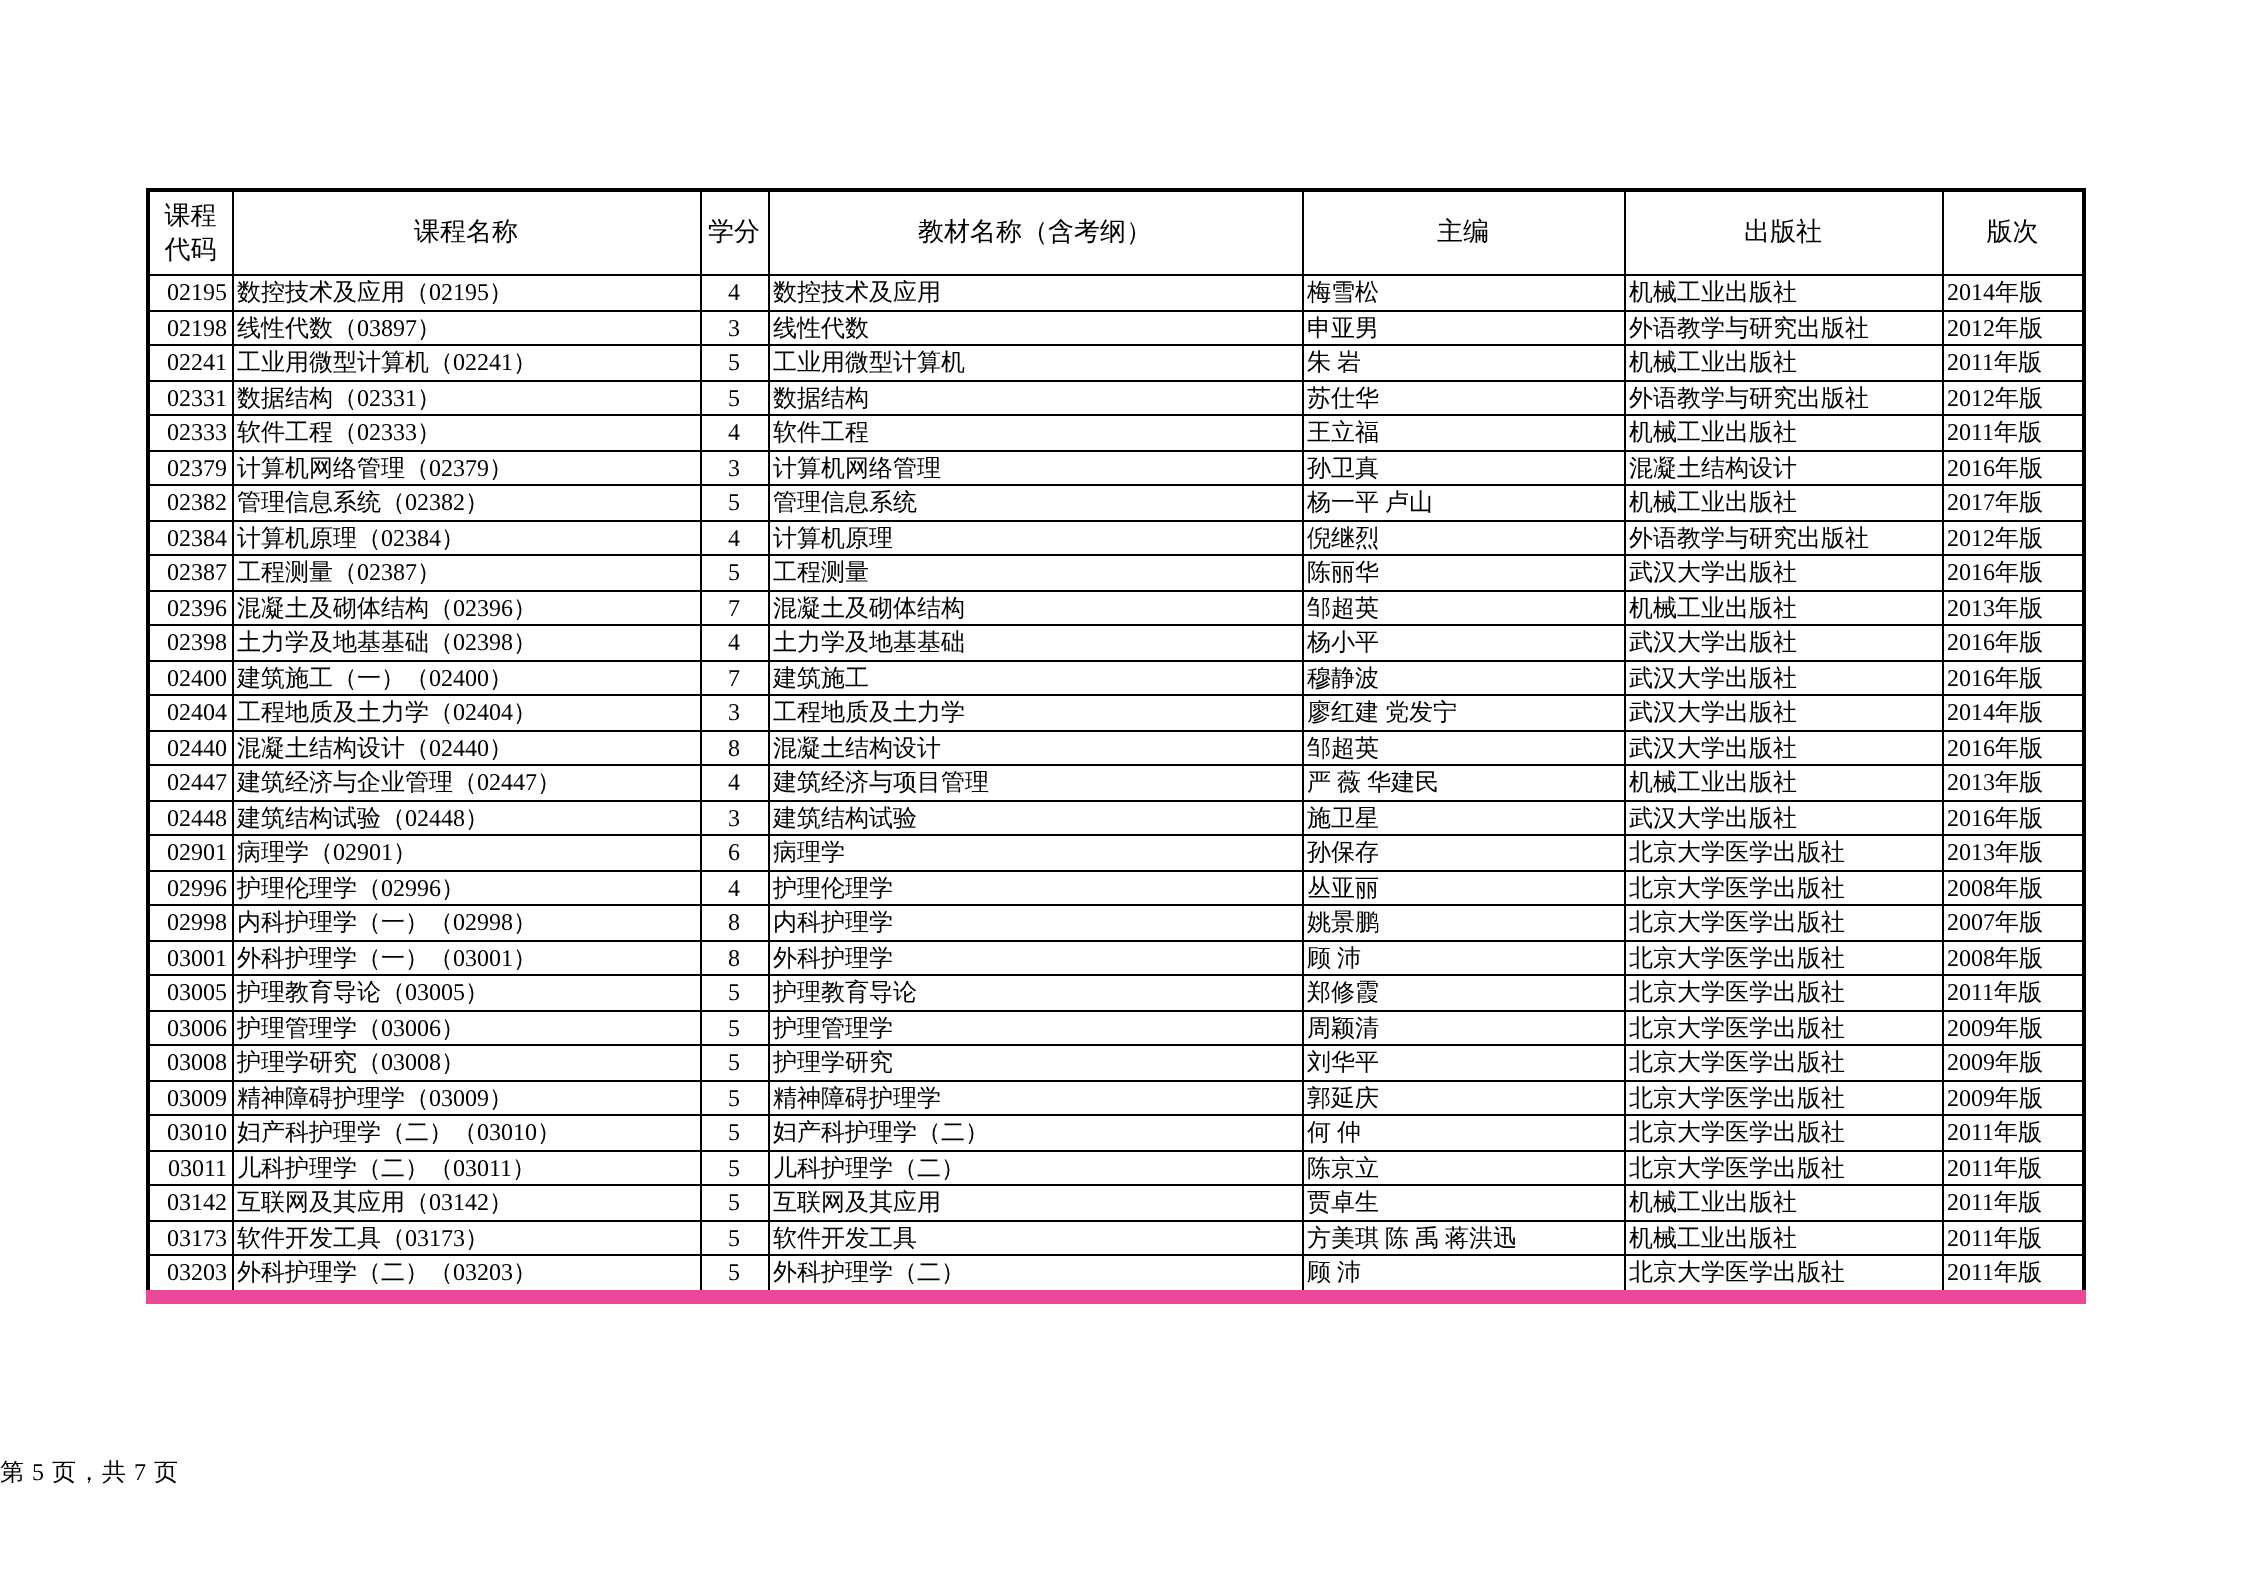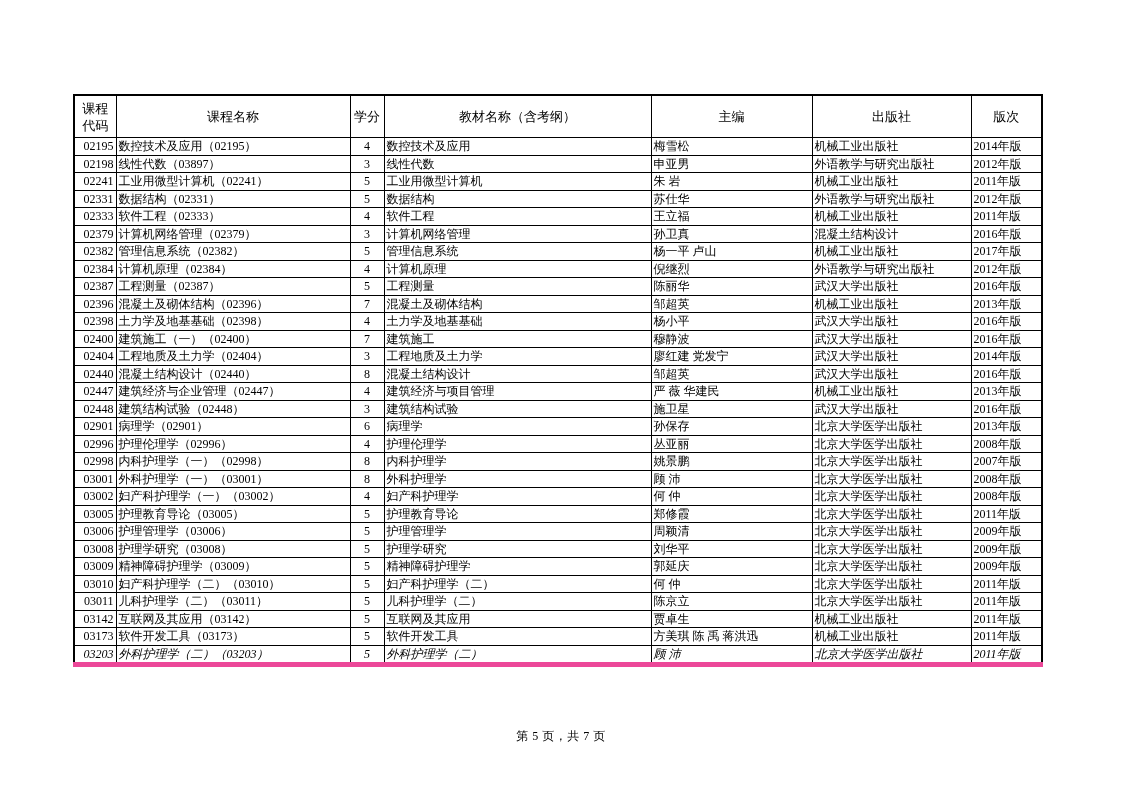--- a/index.html
+++ b/index.html
@@ -21,29 +21,29 @@
     border-top: 2px solid #000;
   }
   table.book-table th {
     height: 41px; font-family: "DejaVu Sans", "Liberation Sans", sans-serif;
     font-weight: normal; font-size: 13px; text-align: center; vertical-align: middle;
   }
   table.book-table th.code-h { line-height: 17px; }
   table.book-table td {
     height: 16.5px; font-size: 12px; vertical-align: middle;
   }
-  table.book-table tbody tr:last-child td { border-bottom: 5px solid #ec4899; font-style: italic; }
+  table.book-table tbody tr:last-child td { border-bottom: 7px solid #ec4899; }
   table.book-table th:first-child, table.book-table td:first-child { border-left: 2px solid #000; }
   table.book-table th:last-child, table.book-table td:last-child { border-right: 2px solid #000; }
   td.c-code { text-align: right; padding: 0 1px; }
   td.c-credit { text-align: center; }
   td.c-left { text-align: left; }
   .footer {
     position: absolute; left: 0; width: 1122px; top: 728px;
-    text-align: center; font-size: 12px; letter-spacing: 0.5px;
+    font-size: 12px; letter-spacing: 0.5px;
   }
 </style>
 </head>
 <body>
 
 <div class="page">
   <table class="book-table">
     <colgroup>
       <col style="width:42px">
       <col style="width:234px">
@@ -239,29 +239,20 @@
         <tr>
           <td class="c-code">03001</td>
           <td class="c-left">外科护理学（一）（03001）</td>
           <td class="c-credit">8</td>
           <td class="c-left">外科护理学</td>
           <td class="c-left">顾 沛</td>
           <td class="c-left">北京大学医学出版社</td>
           <td class="c-left">2008年版</td>
         </tr>
         <tr>
-          <td class="c-code">03002</td>
-          <td class="c-left">妇产科护理学（一）（03002）</td>
-          <td class="c-credit">4</td>
-          <td class="c-left">妇产科护理学</td>
-          <td class="c-left">何 仲</td>
-          <td class="c-left">北京大学医学出版社</td>
-          <td class="c-left">2008年版</td>
-        </tr>
-        <tr>
           <td class="c-code">03005</td>
           <td class="c-left">护理教育导论（03005）</td>
           <td class="c-credit">5</td>
           <td class="c-left">护理教育导论</td>
           <td class="c-left">郑修霞</td>
           <td class="c-left">北京大学医学出版社</td>
           <td class="c-left">2011年版</td>
         </tr>
         <tr>
           <td class="c-code">03006</td>

